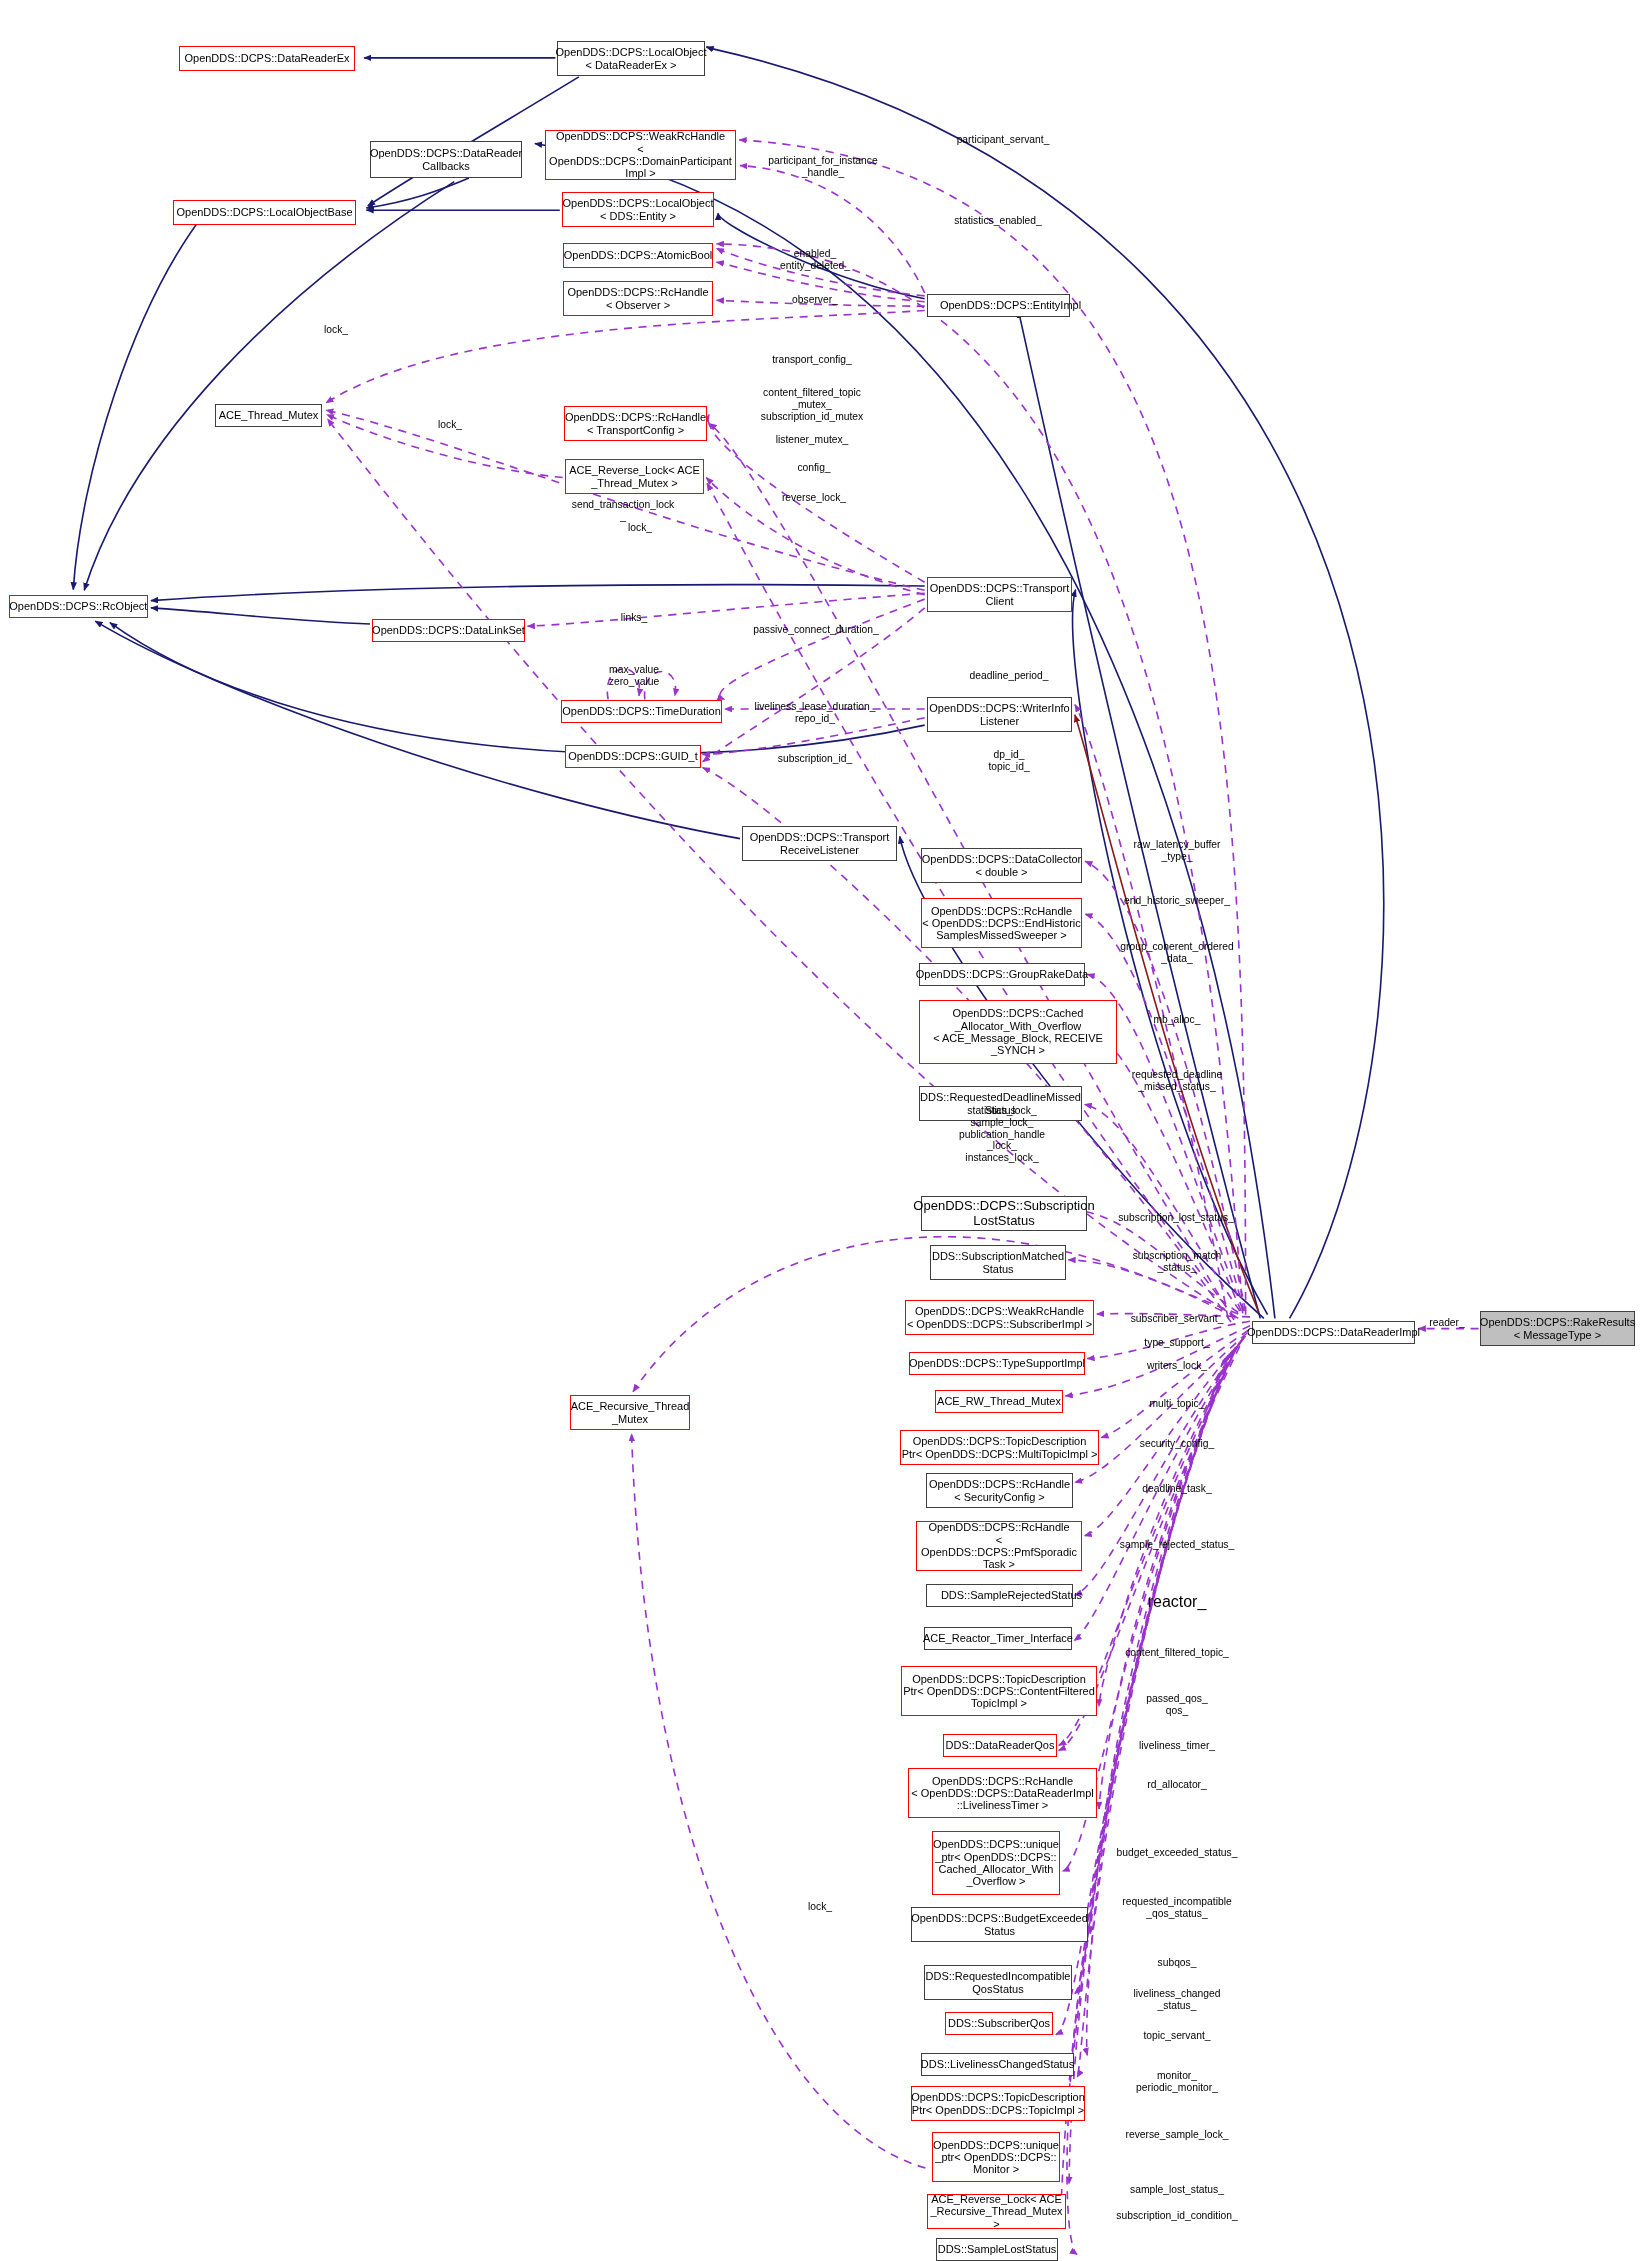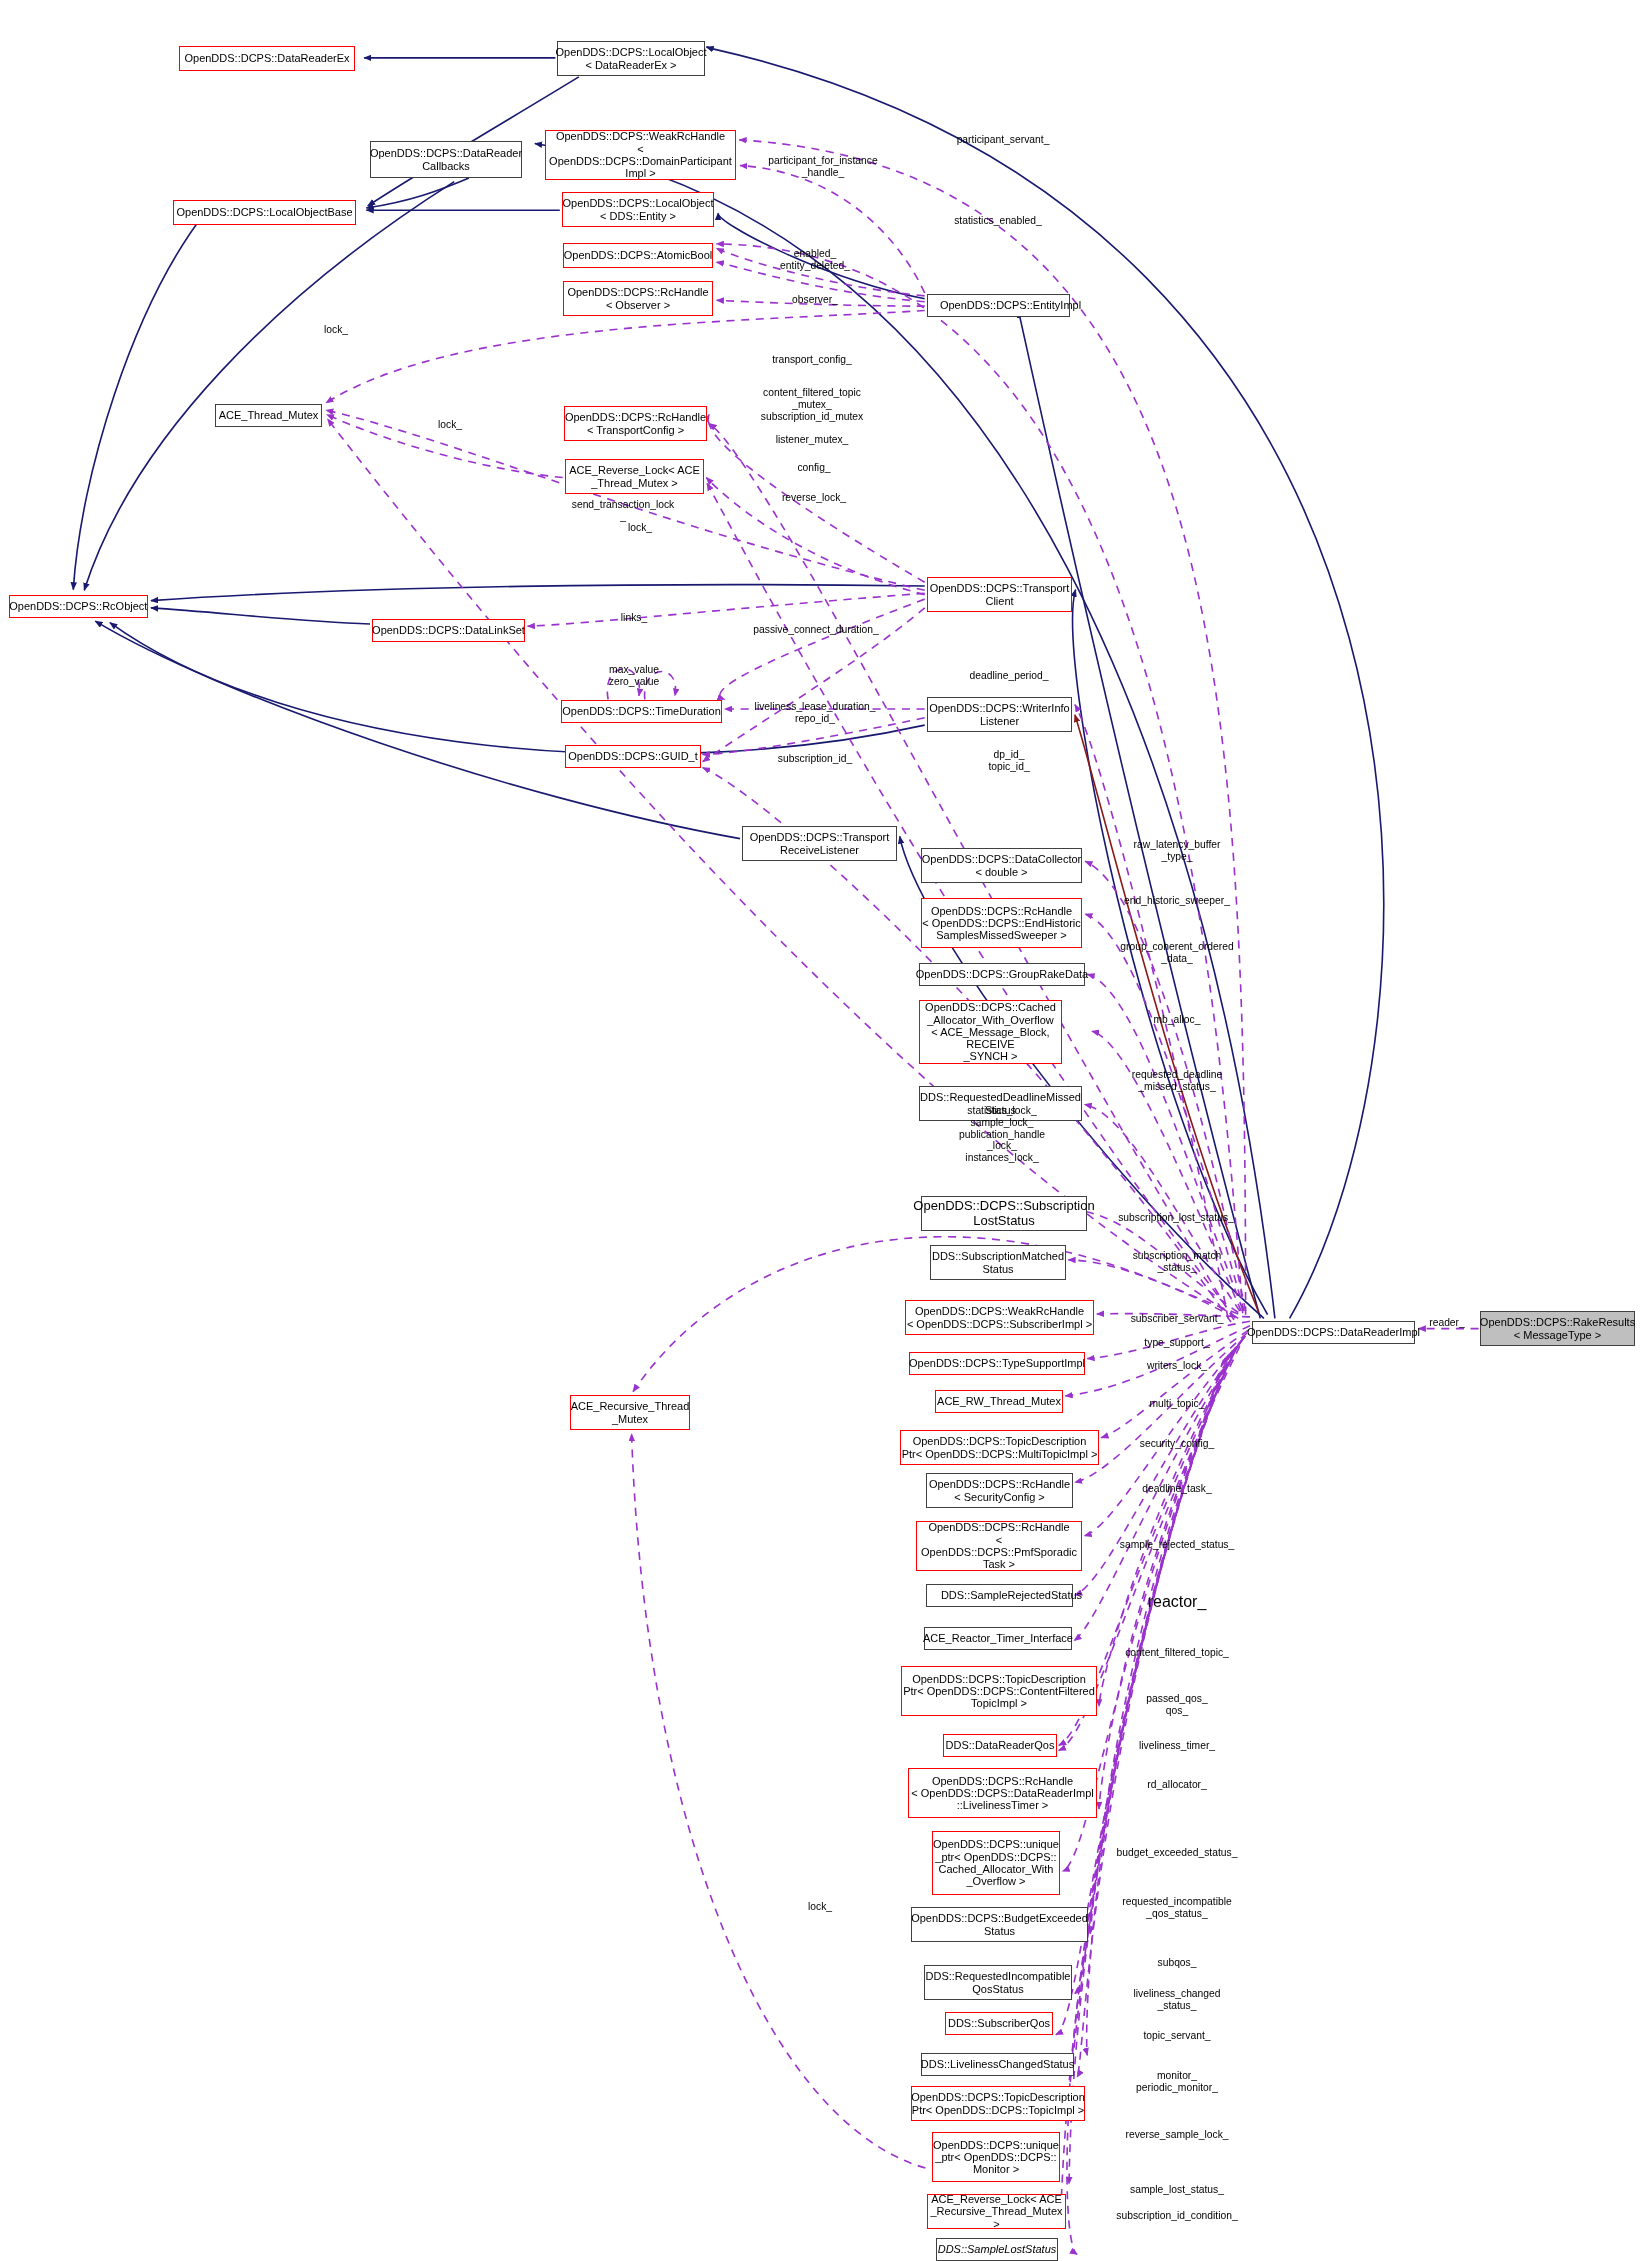--- a/index.html
+++ b/index.html
@@ -236,21 +236,21 @@
 Listener</span></div>
   <div class="node red" style="left:565px;top:745px;width:136px;height:23px;font-size:11px;"><span>OpenDDS::DCPS::GUID_t</span></div>
   <div class="node grey" style="left:742px;top:826px;width:155px;height:35px;font-size:11px;"><span>OpenDDS::DCPS::Transport
 ReceiveListener</span></div>
   <div class="node grey" style="left:921px;top:848px;width:161px;height:35px;font-size:11px;"><span>OpenDDS::DCPS::DataCollector
 &lt; double &gt;</span></div>
   <div class="node red" style="left:921px;top:898px;width:161px;height:50px;font-size:11px;"><span>OpenDDS::DCPS::RcHandle
 &lt; OpenDDS::DCPS::EndHistoric
 SamplesMissedSweeper &gt;</span></div>
   <div class="node grey" style="left:919px;top:963px;width:166px;height:23px;font-size:11px;"><span>OpenDDS::DCPS::GroupRakeData</span></div>
-  <div class="node red" style="left:919px;top:1000px;width:143px;height:64px;font-size:11px;"><span>OpenDDS::DCPS::Cached
+  <div class="node red" style="left:919px;top:1000px;width:198px;height:64px;font-size:11px;"><span>OpenDDS::DCPS::Cached
 _Allocator_With_Overflow
 &lt; ACE_Message_Block, RECEIVE
 _SYNCH &gt;</span></div>
   <div class="node grey" style="left:919px;top:1086px;width:163px;height:35px;font-size:11px;"><span>DDS::RequestedDeadlineMissed
 Status</span></div>
   <div class="node grey" style="left:921px;top:1196px;width:166px;height:35px;font-size:13px;"><span>OpenDDS::DCPS::Subscription
 LostStatus</span></div>
   <div class="node grey" style="left:930px;top:1245px;width:136px;height:35px;font-size:11px;"><span>DDS::SubscriptionMatched
 Status</span></div>
   <div class="node red" style="left:905px;top:1300px;width:189px;height:35px;font-size:11px;"><span>OpenDDS::DCPS::WeakRcHandle
@@ -283,21 +283,21 @@
 QosStatus</span></div>
   <div class="node red" style="left:945px;top:2012px;width:108px;height:23px;font-size:11px;"><span>DDS::SubscriberQos</span></div>
   <div class="node grey" style="left:921px;top:2053px;width:153px;height:23px;font-size:11px;"><span>DDS::LivelinessChangedStatus</span></div>
   <div class="node red" style="left:911px;top:2086px;width:174px;height:35px;font-size:11px;"><span>OpenDDS::DCPS::TopicDescription
 Ptr&lt; OpenDDS::DCPS::TopicImpl &gt;</span></div>
   <div class="node red" style="left:932px;top:2132px;width:128px;height:50px;font-size:11px;"><span>OpenDDS::DCPS::unique
 _ptr&lt; OpenDDS::DCPS::
 Monitor &gt;</span></div>
   <div class="node red" style="left:927px;top:2194px;width:139px;height:35px;font-size:11px;"><span>ACE_Reverse_Lock&lt; ACE
 _Recursive_Thread_Mutex &gt;</span></div>
-  <div class="node grey" style="left:936px;top:2238px;width:122px;height:23px;font-size:11px;font-style:italic;"><span>DDS::SampleLostStatus</span></div>
+  <div class="node grey" style="left:936px;top:2238px;width:122px;height:23px;font-size:11px;"><span>DDS::SampleLostStatus</span></div>
 
   <div class="node red" style="left:570px;top:1395px;width:120px;height:35px;font-size:11px;"><span>ACE_Recursive_Thread
 _Mutex</span></div>
   <div class="node grey" style="left:1252px;top:1321px;width:163px;height:23px;font-size:11px;"><span>OpenDDS::DCPS::DataReaderImpl</span></div>
   <div class="node filled" style="left:1480px;top:1311px;width:155px;height:35px;font-size:11px;"><span>OpenDDS::DCPS::RakeResults
 &lt; MessageType &gt;</span></div>
 
   <div class="edge-label" style="left:1003px;top:134px;font-size:10.3px;"><span>participant_servant_</span></div>
   <div class="edge-label" style="left:823px;top:155px;font-size:10.3px;"><span>participant_for_instance
 _handle_</span></div>

